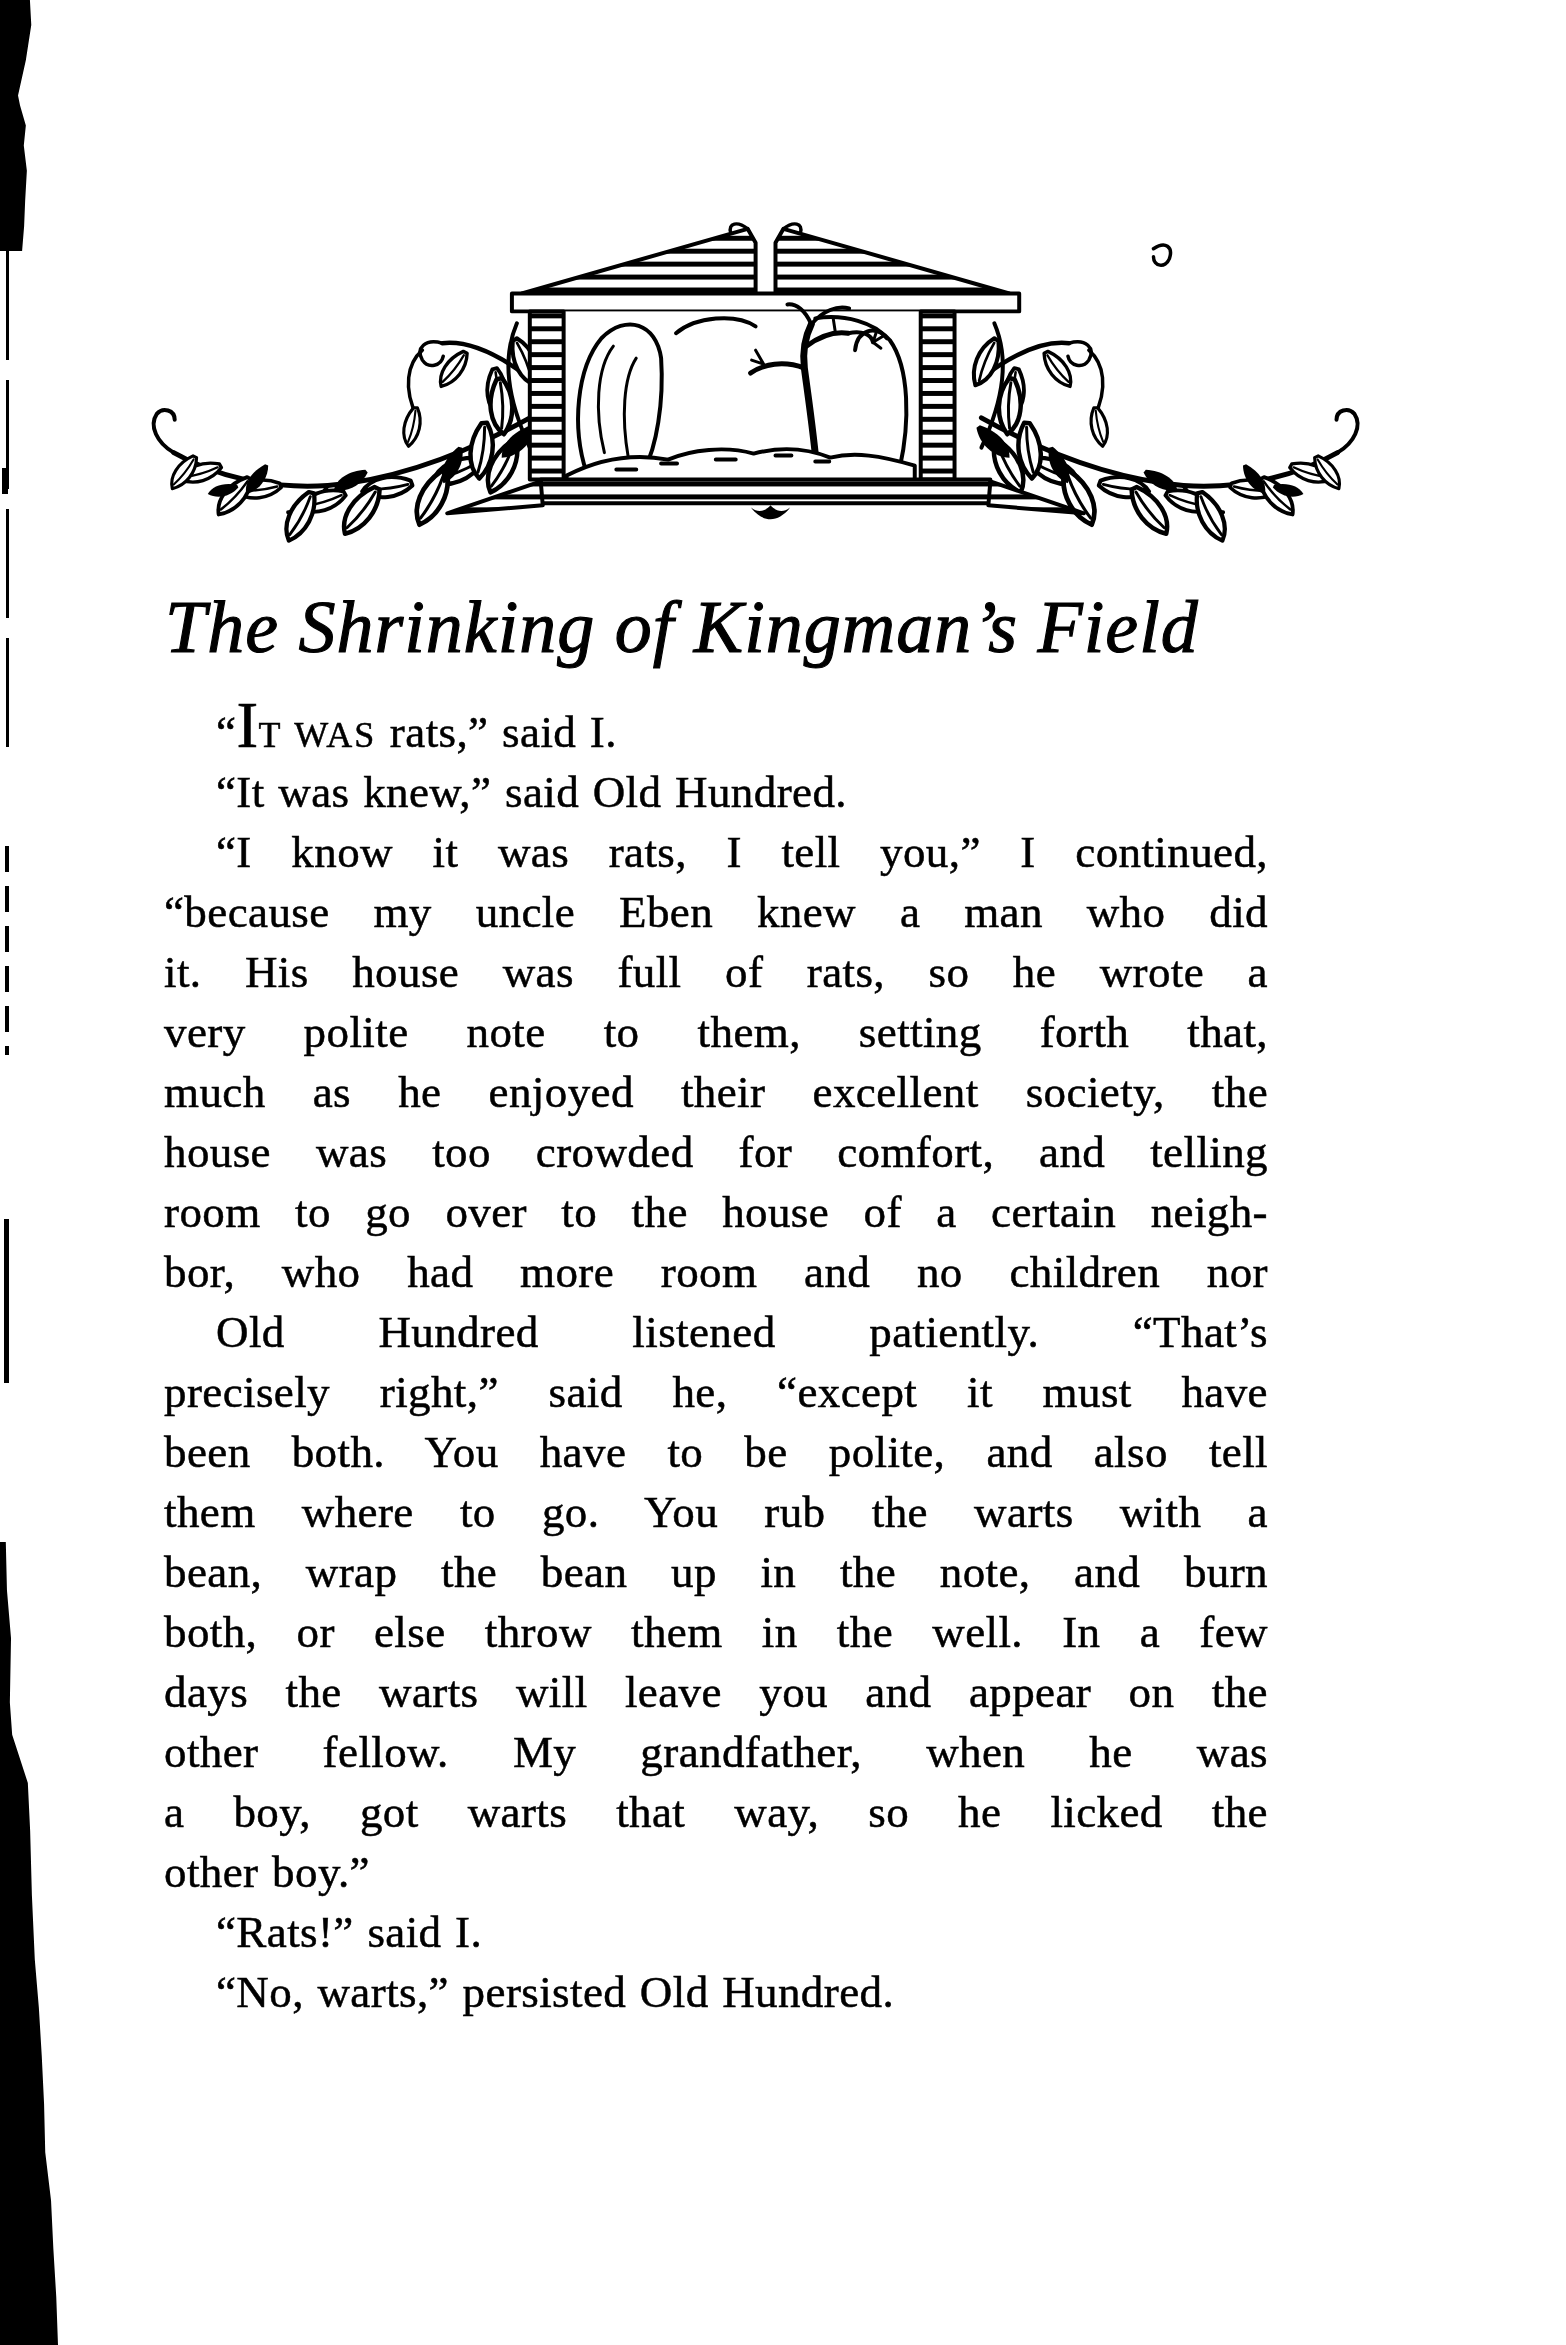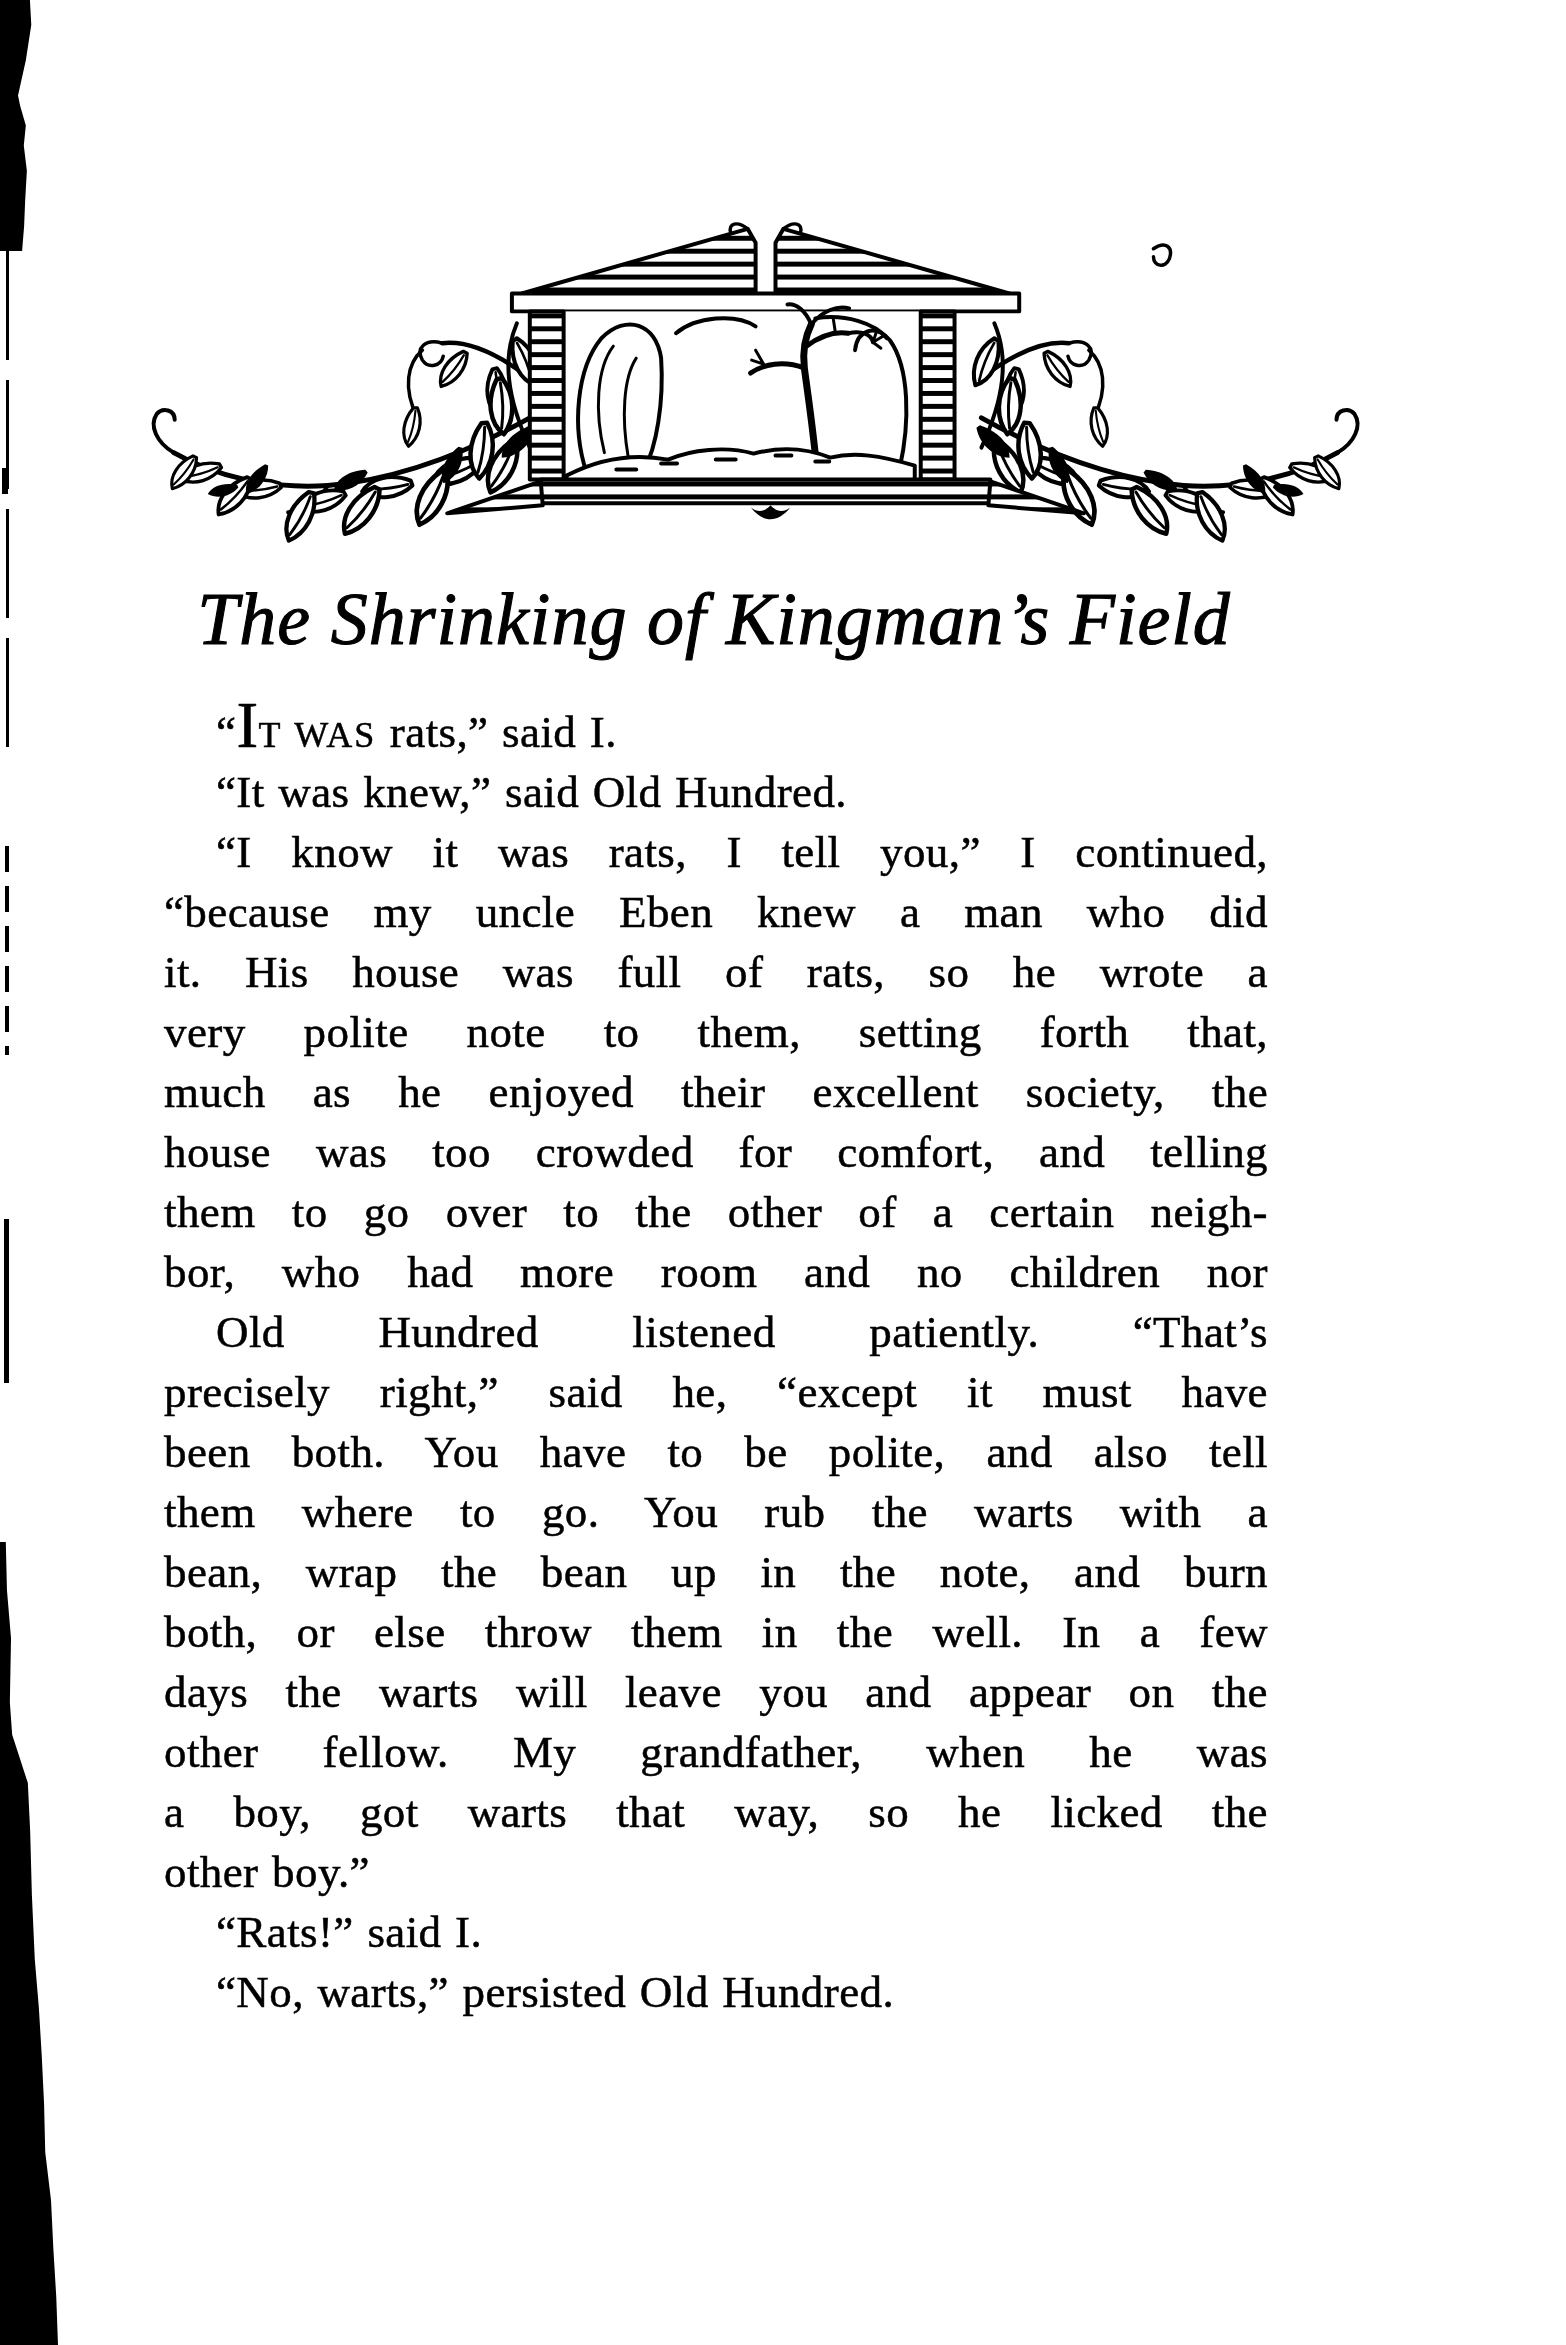--- a/index.html
+++ b/index.html
@@ -20,22 +20,22 @@
   .a-tick{left:2px;top:468px;width:6px;height:26px;}
   .a-dashes{left:5px;top:846px;width:4px;height:209px;background:repeating-linear-gradient(180deg,#000 0 26px,transparent 26px 40px);}
   .a-bar{left:4px;top:1219px;width:5px;height:164px;}
   .a-wedge{left:0;top:1542px;width:58px;height:803px;
     clip-path:polygon(0% 0%,10% 0%,12% 6%,19% 12%,17% 20%,21% 24%,48% 30%,52% 36%,55% 44%,60% 52%,67% 58%,72% 64%,76% 70%,78% 76%,88% 82%,92% 88%,97% 94%,100% 100%,0% 100%);}
   
   .headpiece{position:absolute;left:119px;top:217px;width:1313px;height:332px;}
   
   .title{
     position:absolute;left:157px;top:565px;width:1114px;height:119px;
-    margin:0;font-style:italic;font-weight:normal;
-    font-size:74px;line-height:109px;letter-spacing:1px;white-space:nowrap;text-align:center;
+    margin:8px;font-style:italic;font-weight:normal;
+    font-size:74px;line-height:109px;letter-spacing:1px;white-space:nowrap;
     -webkit-text-stroke:1.1px #000;
   }
   
   .text{
     position:absolute;left:164px;top:702px;width:1104px;
     font-size:45px;line-height:60px;letter-spacing:0.4px;word-spacing:2px;
     -webkit-text-stroke:0.5px #000;
   }
   .line{height:60px;white-space:pre-wrap;font-family:Liberation Serif, serif;}
   .line.just{text-align:justify;text-align-last:justify;white-space:normal;}
@@ -143,21 +143,21 @@
 
   <div class="text">
     <div class="line indent"><span>“</span><span class="lede-initial">I</span><span class="lede-sc">T WAS</span><span> rats,” said I.</span></div>
     <div class="line indent">“It was knew,” said Old Hundred.</div>
     <div class="line indent just">“I know it was rats, I tell you,” I continued,</div>
     <div class="line just">“because my uncle Eben knew a man who did</div>
     <div class="line just">it.  His house was full of rats, so he wrote a</div>
     <div class="line just">very polite note to them, setting forth that,</div>
     <div class="line just">much as he enjoyed their excellent society, the</div>
     <div class="line just">house was too crowded for comfort, and telling</div>
-    <div class="line just">them to go over to the other of a certain neigh-</div>
+    <div class="line just">room to go over to the house of a certain neigh-</div>
     <div class="line just">bor, who had more room and no children nor</div>
     <div class="line indent just">Old Hundred listened patiently.  “That’s</div>
     <div class="line just">precisely right,” said he, “except it must have</div>
     <div class="line just">been both.  You have to be polite, and also tell</div>
     <div class="line just">them where to go.  You rub the warts with a</div>
     <div class="line just">bean, wrap the bean up in the note, and burn</div>
     <div class="line just">both, or else throw them in the well.  In a few</div>
     <div class="line just">days the warts will leave you and appear on the</div>
     <div class="line just">other fellow.  My grandfather, when he was</div>
     <div class="line just">a boy, got warts that way, so he licked the</div>

